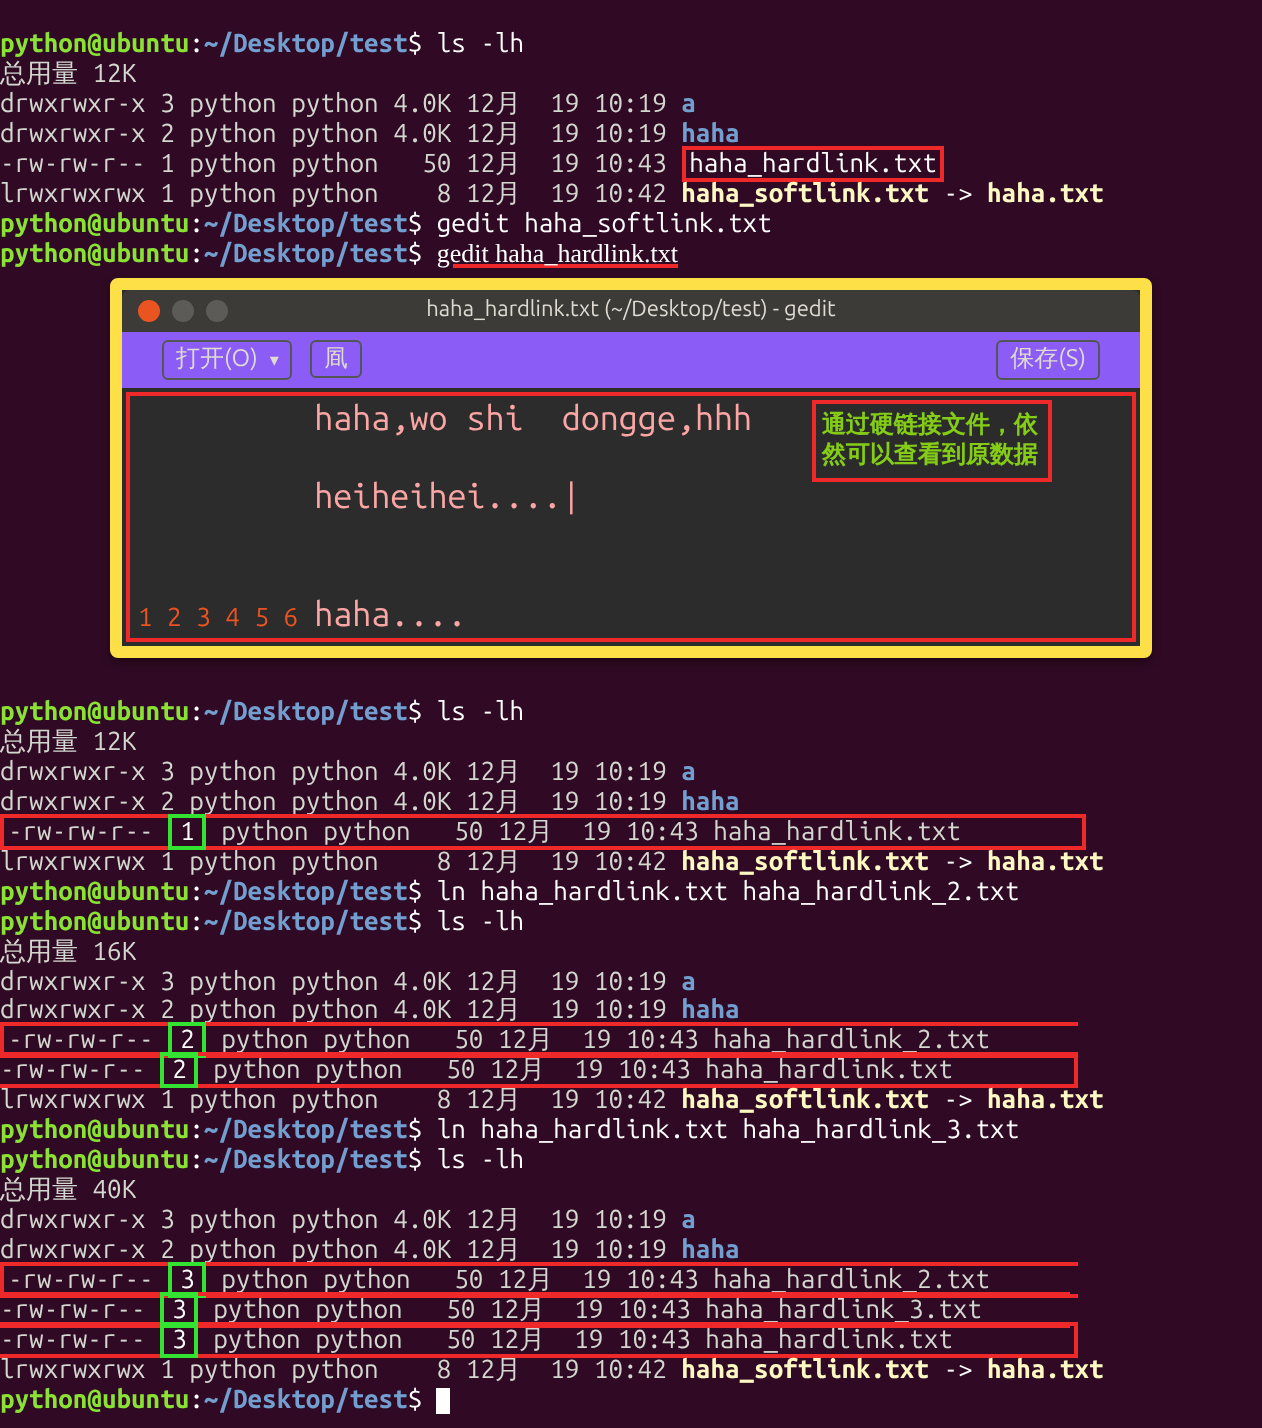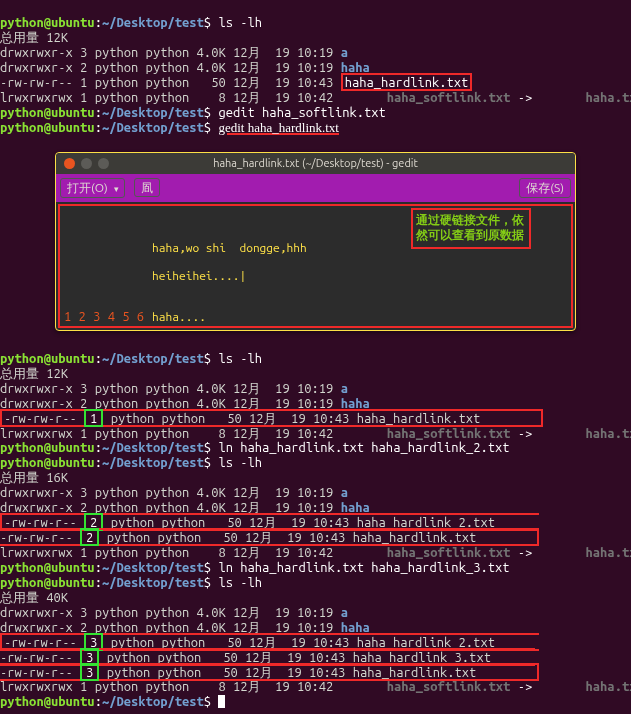--- a/index.html
+++ b/index.html
@@ -14,29 +14,29 @@
 }
 .term { white-space: pre; }
 .user { color: #8ae234; font-weight: bold; margin-top: 28px; }
 .colon { color: #ffffff; }
 .path { color: #729fcf; font-weight: bold; }
 .dollar { color: #ffffff; }
 .cmd { color: #ffffff; }
 .txt { color: #d3d7cf; }
 .dir { color: #729fcf; font-weight:bold; }
 .softarrow { color: #ffffff; }
-.red { color: #737373; font-weight:bold;margin-left:46px; }
+.red { color: #fef9c3; font-weight:bold; }
 .redbox { border:2px solid #ef2929; padding:0 2px;text-align:right; }
 .greenbox { border:2px solid #34e232; padding:0 4px; }
 .underline { text-decoration: underline; text-decoration-color:#ef2929; text-decoration-thickness:2px;font-family:Liberation Serif, serif;}
 
 #gedit-window {
-  margin: 17px 55px 5px 55px;
+  margin: 5px 55px 5px 55px;
   background:#2c2c2c;
-  border:1px solid #fde047;
+  border:6px solid #fde047;
   border-radius:4px;
   position:relative;
   box-shadow:0 2px 4px rgba(0,0,0,0.4);
 }
 #gedit-title {
   background:#3c3b37;
   border-radius:4px 4px 0 0;
   text-align:center;
   color:#dfdbd2;
   font-family:Ubuntu,sans-serif;
@@ -48,22 +48,22 @@
   position:absolute; left:8px; top:5px;
   display:flex; gap:6px;
 }
 #gedit-title .winbtn {
   width:11px;height:11px;border-radius:50%;
 }
 .close-btn{background:#e95420;}
 .min-btn{background:#5c5b57;}
 .max-btn{background:#5c5b57;}
 #gedit-toolbar {
-  background:#a21caf;
-  padding:4px 4px;
+  background:#8b5cf6;
+  padding:4px 20px;
   display:flex;
   align-items:flex-start;
   justify-content:space-between;
   font-family:Ubuntu,sans-serif;
   font-size:12px;
   color:#dfdbd2;
 }
 #gedit-toolbar .open-btn {
   border:1px solid #555;
   border-radius:3px;
@@ -92,24 +92,24 @@
   position:relative;
   align-items:flex-end;
 }
 #gedit-editor .gutter {
   color:#e95420;
   text-align:right;
   padding:2px 4px;
   font-size:13px;
 }
 #gedit-editor .content {
-  color:#fde047;
+  color:#fca5a5;
   padding:2px 4px;
   white-space:pre;
-  font-size:12px;
+  font-size:17px;
 }
 #annotation-box {
   position:absolute;
   right:40px;
   top:2px;
   width:110px;
   border:2px solid #ef2929;
   padding:3px;
   color:#84cc16;
   font-family:sans-serif;

